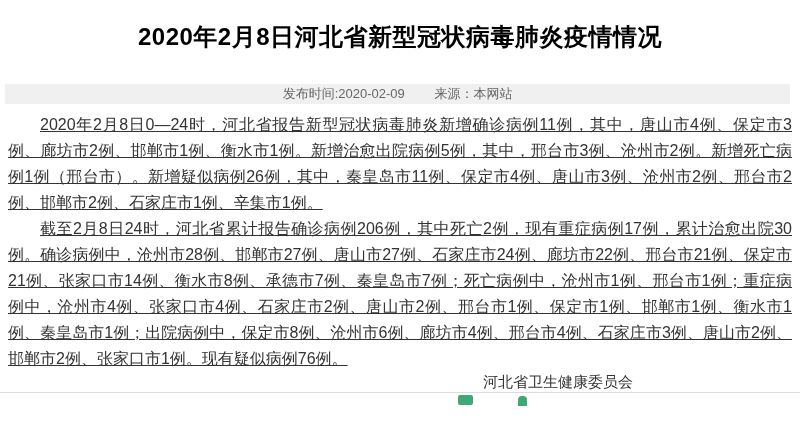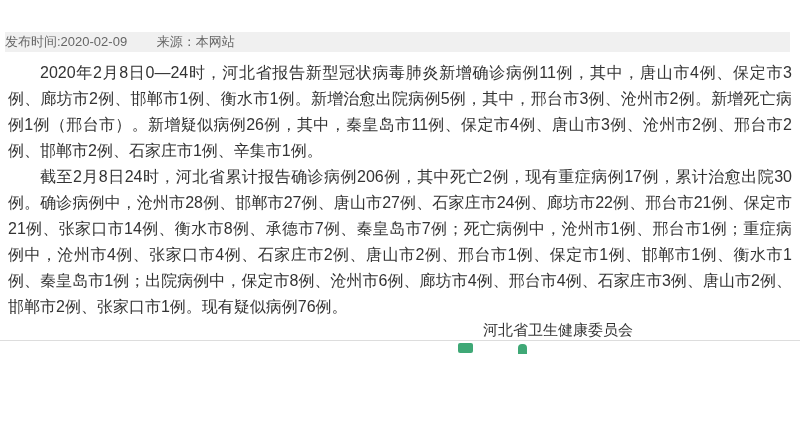--- a/index.html
+++ b/index.html
@@ -26,33 +26,34 @@
     line-height: 30px;
     font-weight: bold;
     color: #000000;
     letter-spacing: 0.5px;
   }
   .meta-bar {
     margin: 32px 10px 0 5px;
     background: #f0f0f0;
     height: 20px;
     line-height: 20px;
-    text-align: left;
+    text-align: center;
     font-size: 13px;
     color: #666666;
   }
   .meta-bar .source {
     margin-left: 26px;
   }
   .content {
     margin: 8px 8px 0 8px;
     font-size: 16px;
     line-height: 26px;
     color: #333333;
     text-align: justify;
+    text-decoration: underline;
   }
   .content p {
     margin: 0;
     text-indent: 2em;
   }
   .sig-block {
     width: 320px;
     margin-left: 398px;
     text-align: center;
     font-size: 15px;
@@ -85,20 +86,21 @@
     width: 9px;
     height: 10px;
     border-radius: 4px 4px 0 0;
   }
 </style>
 </head>
 <body>
 
 <div class="page">
 
+  <h1 class="title">2020年2月8日河北省新型冠状病毒肺炎疫情情况</h1>
 
   <div class="meta-bar">
     <span class="publish-time">发布时间:2020-02-09</span>
     <span class="source">来源：本网站</span>
   </div>
 
   <div class="content">
     <p>2020年2月8日0—24时，河北省报告新型冠状病毒肺炎新增确诊病例11例，其中，唐山市4例、保定市3例、廊坊市2例、邯郸市1例、衡水市1例。新增治愈出院病例5例，其中，邢台市3例、沧州市2例。新增死亡病例1例（邢台市）。新增疑似病例26例，其中，秦皇岛市11例、保定市4例、唐山市3例、沧州市2例、邢台市2例、邯郸市2例、石家庄市1例、辛集市1例。</p>
     <p>截至2月8日24时，河北省累计报告确诊病例206例，其中死亡2例，现有重症病例17例，累计治愈出院30例。确诊病例中，沧州市28例、邯郸市27例、唐山市27例、石家庄市24例、廊坊市22例、邢台市21例、保定市21例、张家口市14例、衡水市8例、承德市7例、秦皇岛市7例；死亡病例中，沧州市1例、邢台市1例；重症病例中，沧州市4例、张家口市4例、石家庄市2例、唐山市2例、邢台市1例、保定市1例、邯郸市1例、衡水市1例、秦皇岛市1例；出院病例中，保定市8例、沧州市6例、廊坊市4例、邢台市4例、石家庄市3例、唐山市2例、邯郸市2例、张家口市1例。现有疑似病例76例。</p>
   </div>

